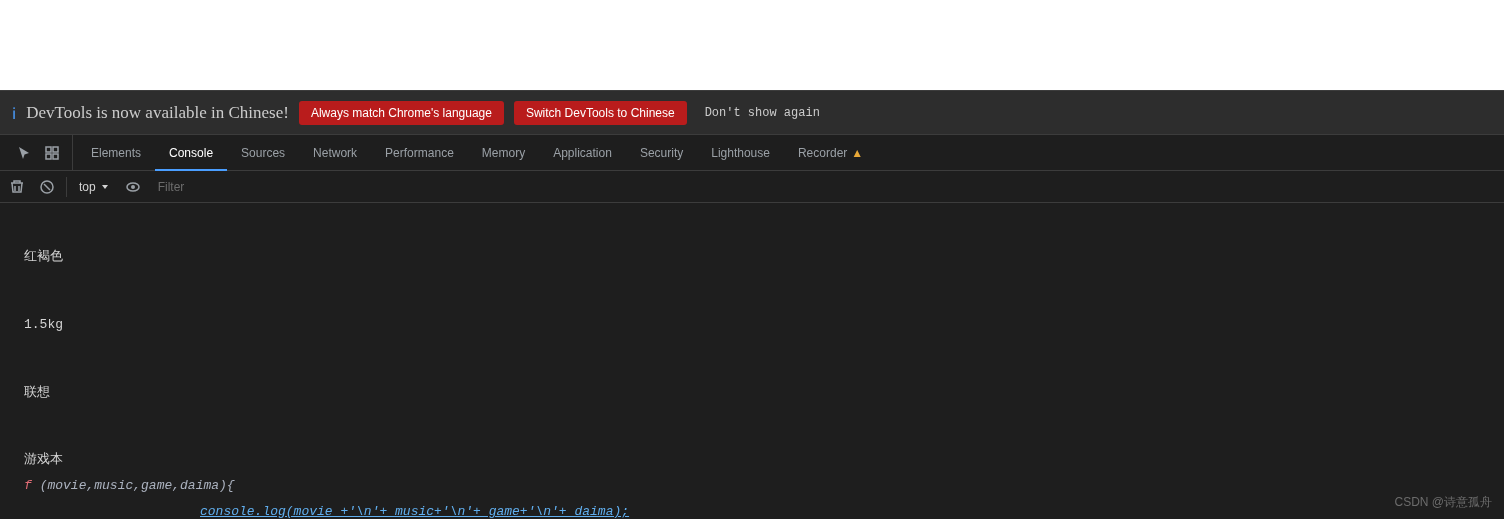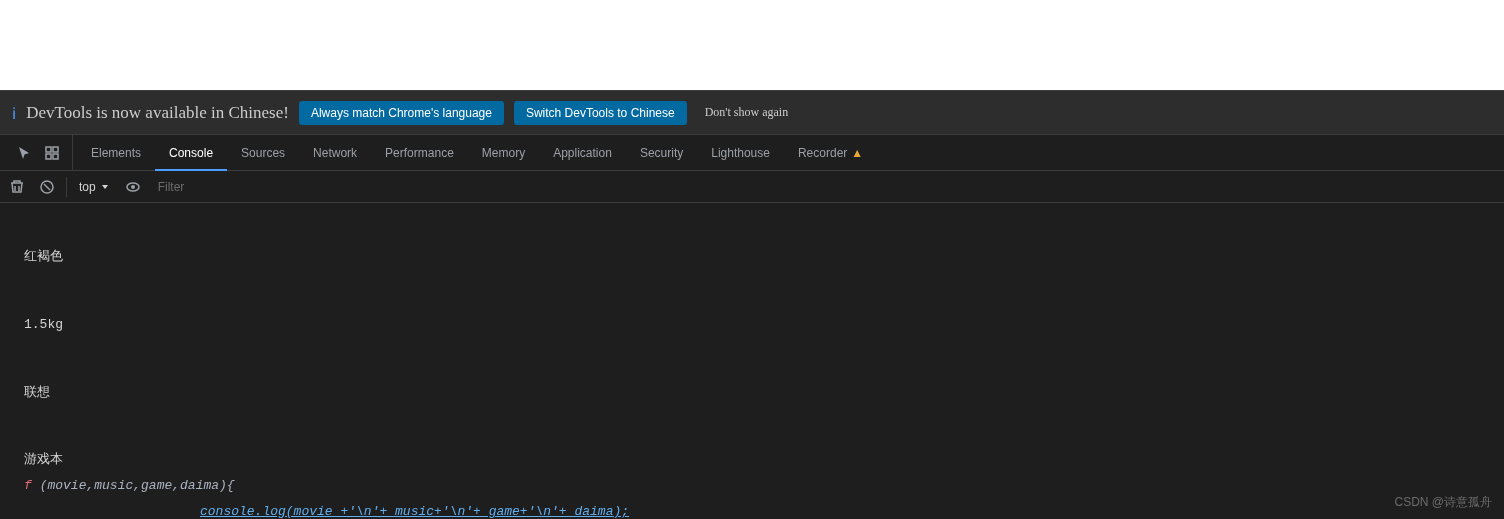--- a/index.html
+++ b/index.html
@@ -41,37 +41,37 @@
     }
 
     .notification-text {
       color: #cccccc;
       font-family: Liberation Serif, serif;
       font-size: 17px;
       flex-shrink: 0;
     }
 
     .btn-blue {
-      background: #0369a1;
+      background: #b91c1c;
       color: #ffffff;
       border: none;
       border-radius: 3px;
       padding: 5px 12px;
       font-size: 12px;
       font-family: -apple-system, BlinkMacSystemFont, 'Segoe UI', sans-serif;
       cursor: pointer;
       flex-shrink: 0;
     }
 
     .btn-dont-show {
       background: transparent;
       color: #cccccc;
       border: none;
       font-size: 12px;
-      font-family: Liberation Serif, serif;
+      font-family: Liberation Mono, monospace;
       cursor: pointer;
       padding: 5px 8px;
       flex-shrink: 0;
     }
 
     
     .tab-bar {
       background: #1e1e1e;
       border-bottom: 1px solid #3c3c3c;
       display: flex;

